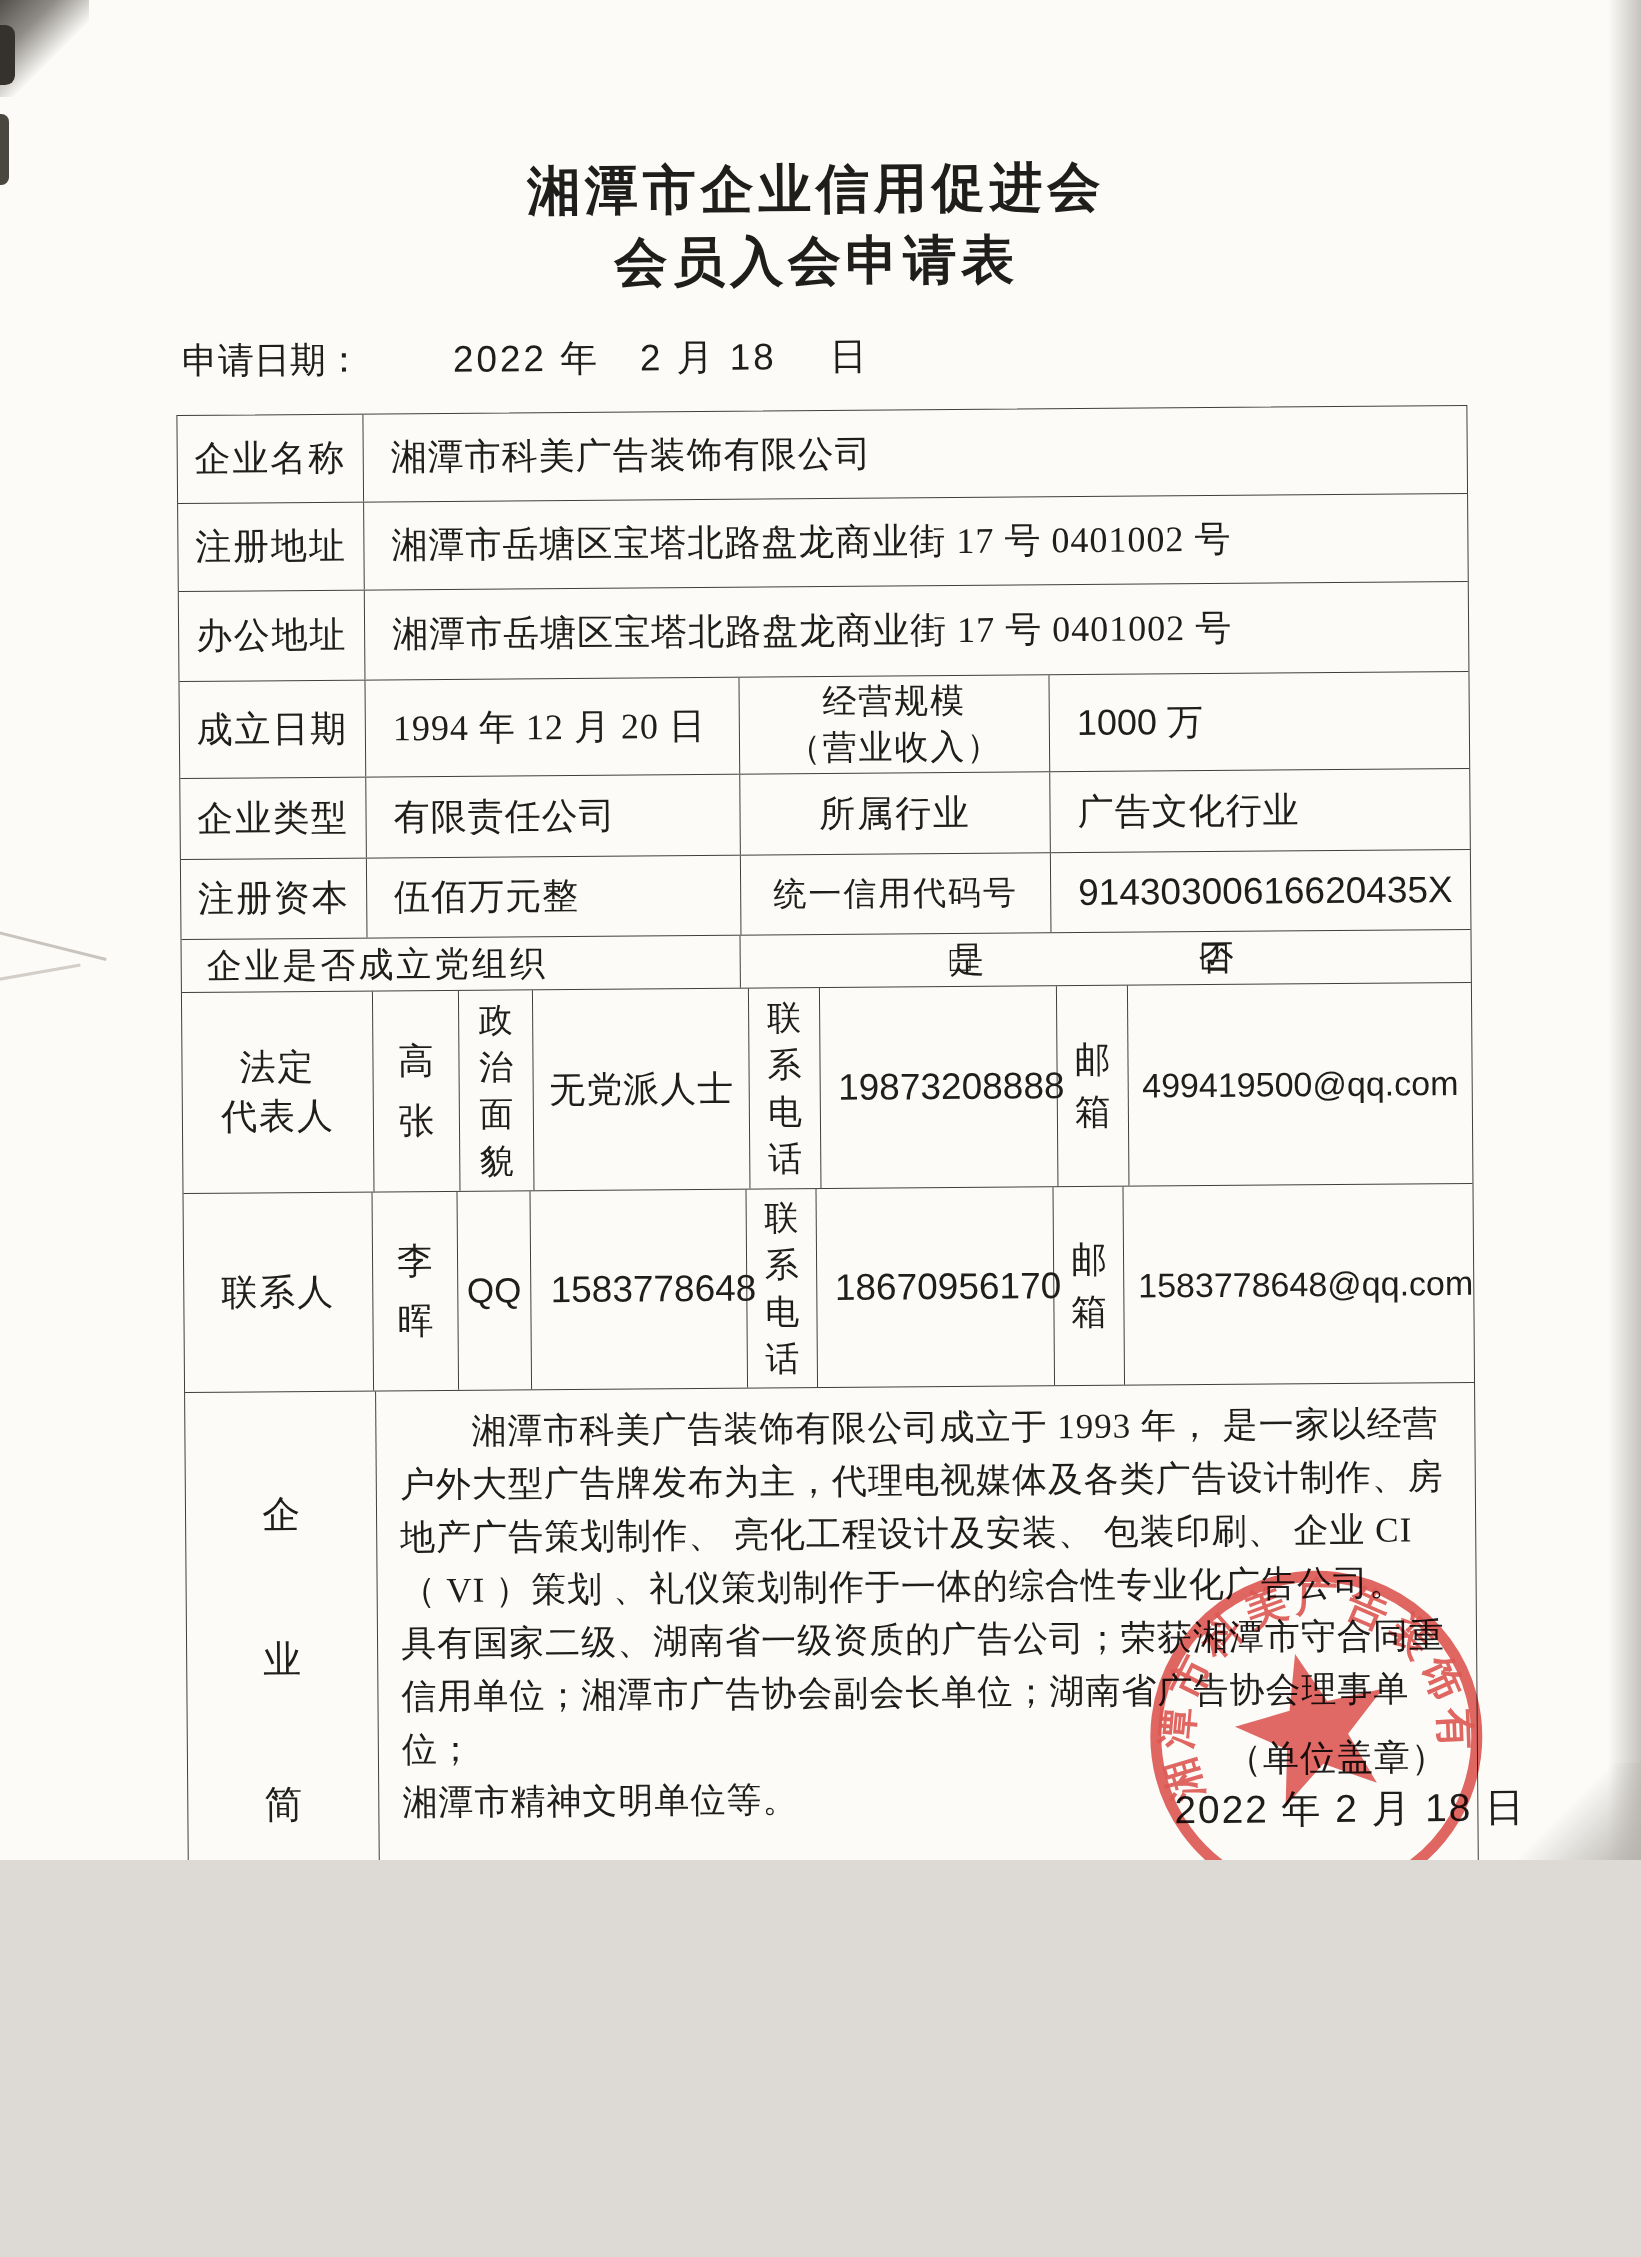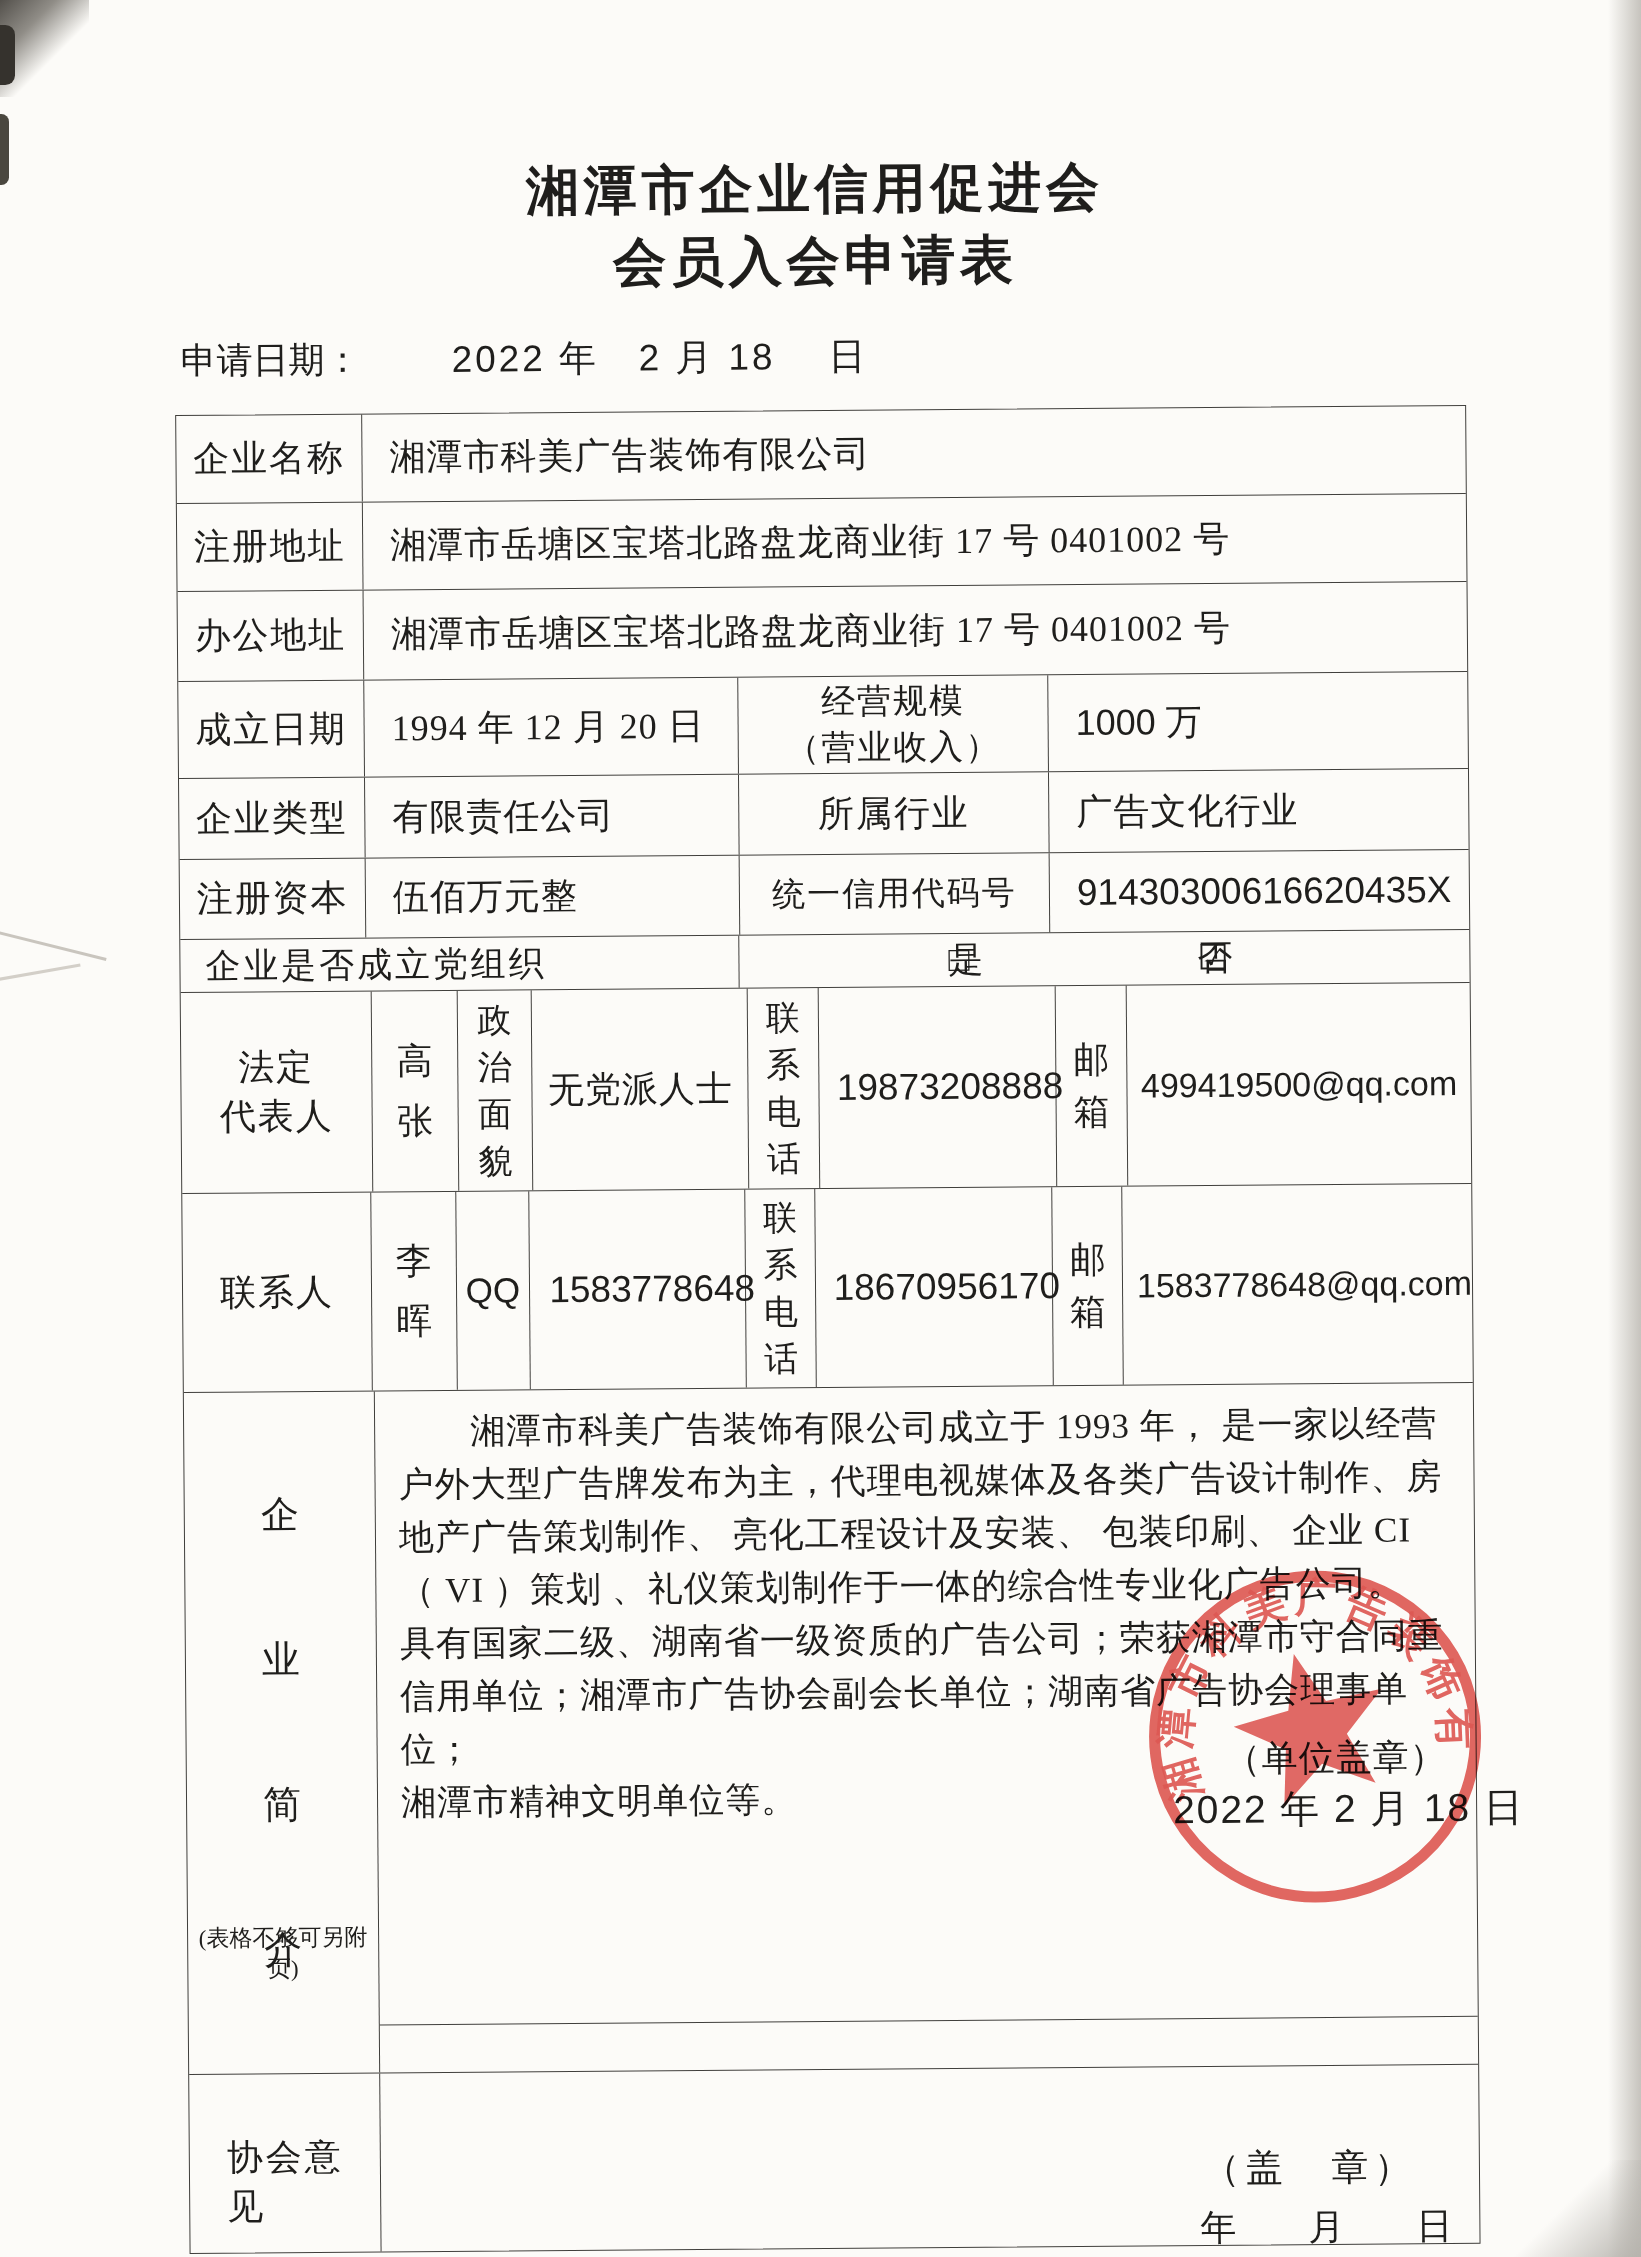--- a/index.html
+++ b/index.html
@@ -1,17 +1,17 @@
 <!DOCTYPE html>
 <html><head>
 <meta charset="utf-8">
 <style>
   html,body{margin:0;padding:0;background:#dddad5;}
   #page{
-    position:relative;width:1641px;height:2257px;margin:0 auto;
+    position:relative;width:1641px;height:1860px;margin:0 auto;
     background:#fcfbf8;overflow:hidden;
     font-family:"Liberation Serif","DejaVu Serif",serif;color:#1f1e1c;
   }
   #sheet{position:absolute;inset:0;transform:rotate(-0.45deg);transform-origin:50% 40%;}
   .title{position:absolute;left:0;width:100%;text-align:center;font-weight:bold;
          font-size:53px;letter-spacing:4.8px;}
   #title1{top:154px;}
   #title2{top:226px;}
   .apply{position:absolute;top:332px;left:185px;font-size:36px;display:flex;}
   .apply .val{margin-left:64px;letter-spacing:2.9px;font-family:"Liberation Sans","DejaVu Sans",sans-serif;font-size:37px;}

